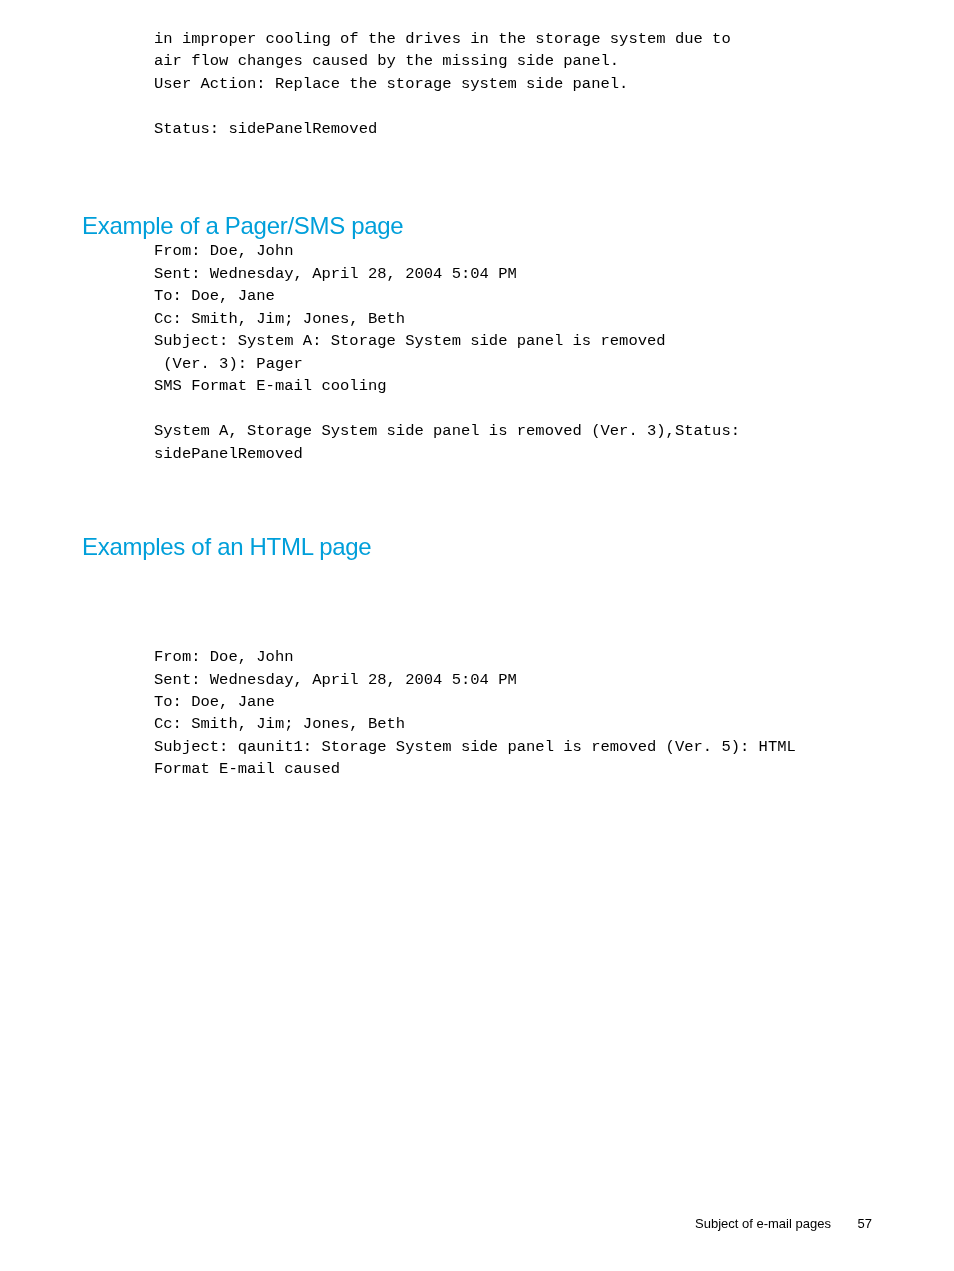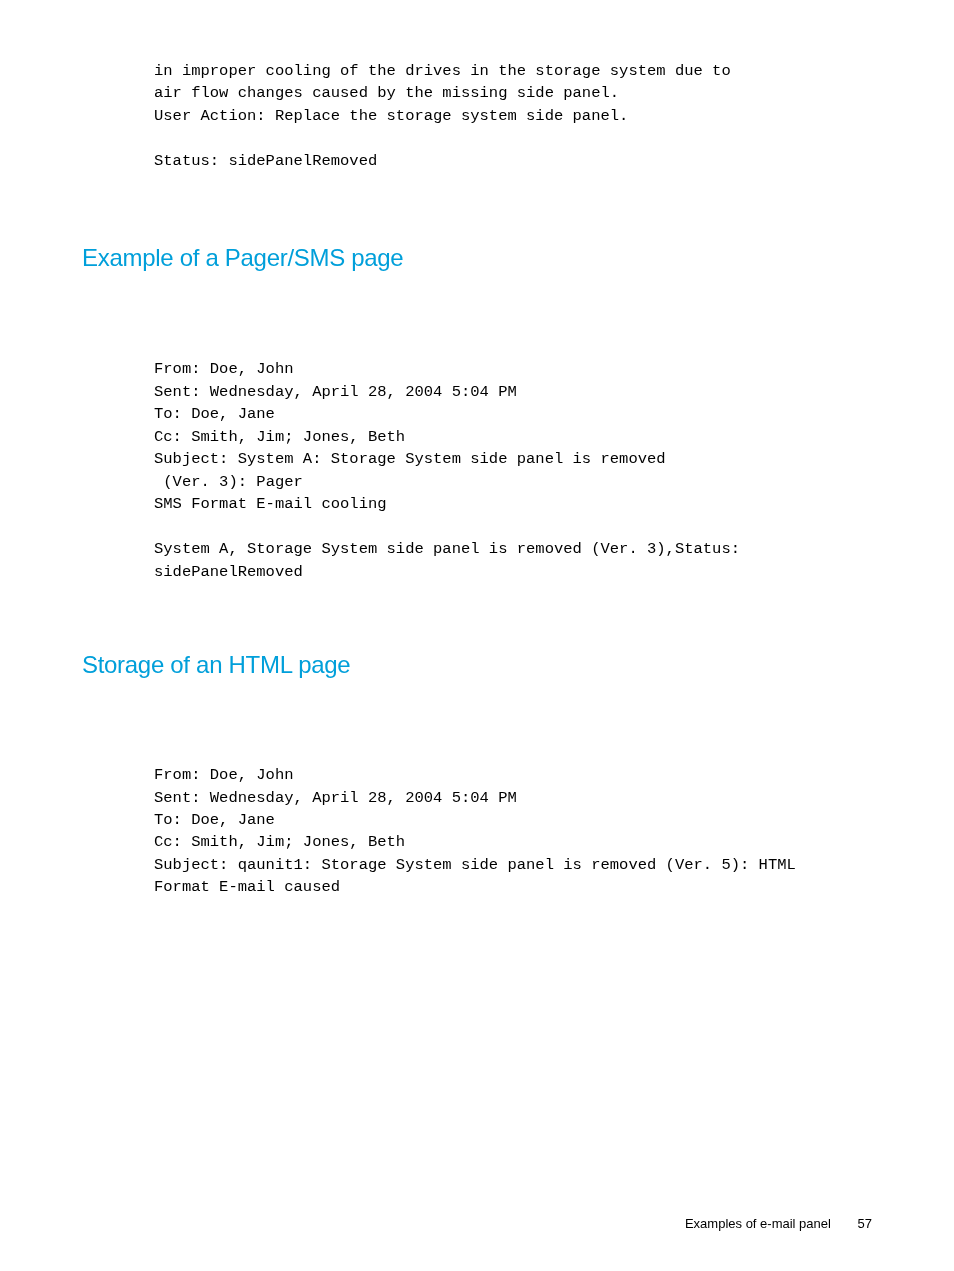--- a/index.html
+++ b/index.html
@@ -8,37 +8,36 @@
       box-sizing: border-box;
     }
     body {
       width: 954px;
       height: 1271px;
       background: #ffffff;
       font-family: Arial, Helvetica, sans-serif;
       position: relative;
     }
     .page {
-      padding: 60px 82px 0 82px;
+      padding: 28px 82px 0 82px;
     }
     .mono-block {
       font-family: "Courier New", Courier, monospace;
       font-size: 15.5px;
       line-height: 1.45;
       color: #000000;
       white-space: pre-wrap;
       margin-left: 72px;
     }
     .heading {
       font-family: Arial, Helvetica, sans-serif;
       font-size: 24px;
       font-weight: 400;
       color: #009fda;
       margin-top: 72px;
-      margin-bottom: 86px;
       letter-spacing: -0.3px;
     }
     .heading2 {
       margin-top: 68px;
       margin-bottom: 85px;
     }
     .footer {
       position: absolute;
       bottom: 40px;
       right: 82px;
@@ -67,26 +66,26 @@
 <span>Sent: Wednesday, April 28, 2004 5:04 PM</span>
 <span>To: Doe, Jane</span>
 <span>Cc: Smith, Jim; Jones, Beth</span>
 <span>Subject: System A: Storage System side panel is removed</span>
 <span> (Ver. 3): Pager</span>
 <span>SMS Format E-mail cooling</span>
 <span></span>
 <span>System A, Storage System side panel is removed (Ver. 3),Status:</span>
 <span>sidePanelRemoved</span></div>
 
-  <h2 class="heading heading2">Storage of an HTML page</h2>
+  <h2 class="heading heading2">Examples of an HTML page</h2>
 
   <div class="mono-block"><span>From: Doe, John</span>
 <span>Sent: Wednesday, April 28, 2004 5:04 PM</span>
 <span>To: Doe, Jane</span>
 <span>Cc: Smith, Jim; Jones, Beth</span>
 <span>Subject: qaunit1: Storage System side panel is removed (Ver. 5): HTML</span>
 <span>Format E-mail caused</span></div>
 </div>
 
 <div class="footer">
-  <span>Examples of e-mail panel</span>
+  <span>Subject of e-mail pages</span>
   <span class="page-num">57</span>
 </div>
 
 </body></html>

